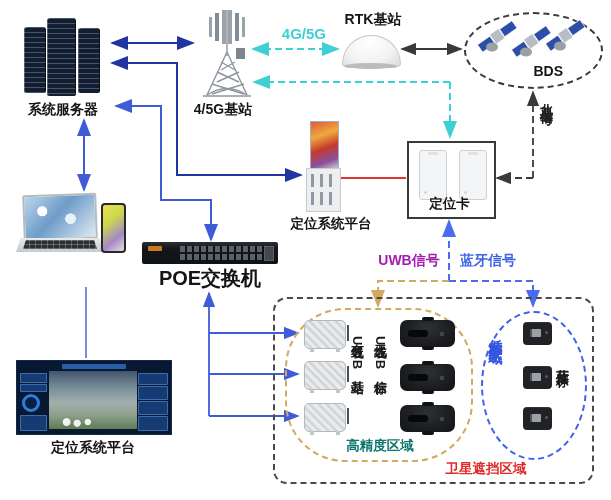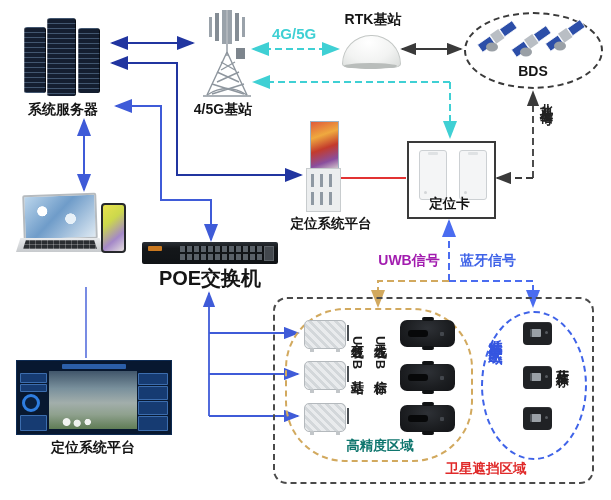--- a/index.html
+++ b/index.html
@@ -147,21 +147,21 @@
       <rect x="48" y="9" width="3" height="20" fill="#9aa2aa" stroke="none"></rect>
       <rect x="42" y="40" width="9" height="11" fill="#7d858d" stroke="none"></rect>
       <path d="M33,44 L13,87 M33,44 L53,87"></path>
       <path d="M27,54 L41,62 M41,54 L27,62 M23,64 L45,74 M45,64 L23,74 M18,76 L50,86 M50,76 L18,86"></path>
       <path d="M13,87 Q33,74 53,87"></path>
       <line x1="9" y1="88" x2="57" y2="88"></line>
     </g>
   </svg>
   <div class="lbl" style="left:180px;top:101px;width:86px;font-size:14px;">4/5G基站</div>
 
-  <div class="sig" style="left:272px;top:25px;width:54px;text-align:left;color:#3fd0d4;font-size:15px;">4G/5G</div>
+  <div class="sig" style="left:272px;top:25px;width:54px;text-align:right;color:#3fd0d4;font-size:15px;">4G/5G</div>
 
   <div class="dome" style="left:342px;top:35px;width:57px;height:31px;"></div>
   <div class="dome-base" style="left:344px;top:63px;width:53px;height:6px;"></div>
   <div class="lbl" style="left:330px;top:11px;width:86px;font-size:14px;">RTK基站</div>
 
   <div class="bds-ellipse" style="left:464px;top:12px;width:135px;height:73px;"></div>
   <svg class="abs" style="left:475px;top:20px;" width="44" height="36" viewBox="0 0 44 36">
     <g transform="rotate(-35 22 16)">
       <rect x="1" y="12" width="15" height="9" fill="#2c4ea8" stroke="#fff" stroke-width="0.7"></rect>
       <rect x="28" y="12" width="15" height="9" fill="#2c4ea8" stroke="#fff" stroke-width="0.7"></rect>
@@ -178,21 +178,21 @@
     <ellipse cx="17" cy="27" rx="6" ry="4.5" fill="#9aa0a6"></ellipse>
   </svg>
   <svg class="abs" style="left:543px;top:19px;" width="44" height="36" viewBox="0 0 44 36">
     <g transform="rotate(-35 22 16)">
       <rect x="1" y="12" width="15" height="9" fill="#2c4ea8" stroke="#fff" stroke-width="0.7"></rect>
       <rect x="28" y="12" width="15" height="9" fill="#2c4ea8" stroke="#fff" stroke-width="0.7"></rect>
       <rect x="17" y="11" width="10" height="11" fill="#b9bec4"></rect>
     </g>
     <ellipse cx="17" cy="27" rx="6" ry="4.5" fill="#9aa0a6"></ellipse>
   </svg>
-  <div class="lbl" style="left:503px;top:63px;width:60px;font-size:14px;font-weight:600;">BDS</div>
+  <div class="lbl" style="left:503px;top:63px;width:60px;font-size:14px;font-weight:600;text-align:right;">BDS</div>
   <div class="vtext" style="left:540px;top:93px;height:96px;color:#222;">北斗卫星信号</div>
 
   <div class="cardbox" style="left:407px;top:141px;width:85px;height:74px;">
     <div class="tag" style="left:10px;top:7px;">
         <div class="notch"></div>
         <div class="dot"></div>
       </div>
     <div class="tag" style="left:50px;top:7px;">
         <div class="notch"></div>
         <div class="dot"></div>

